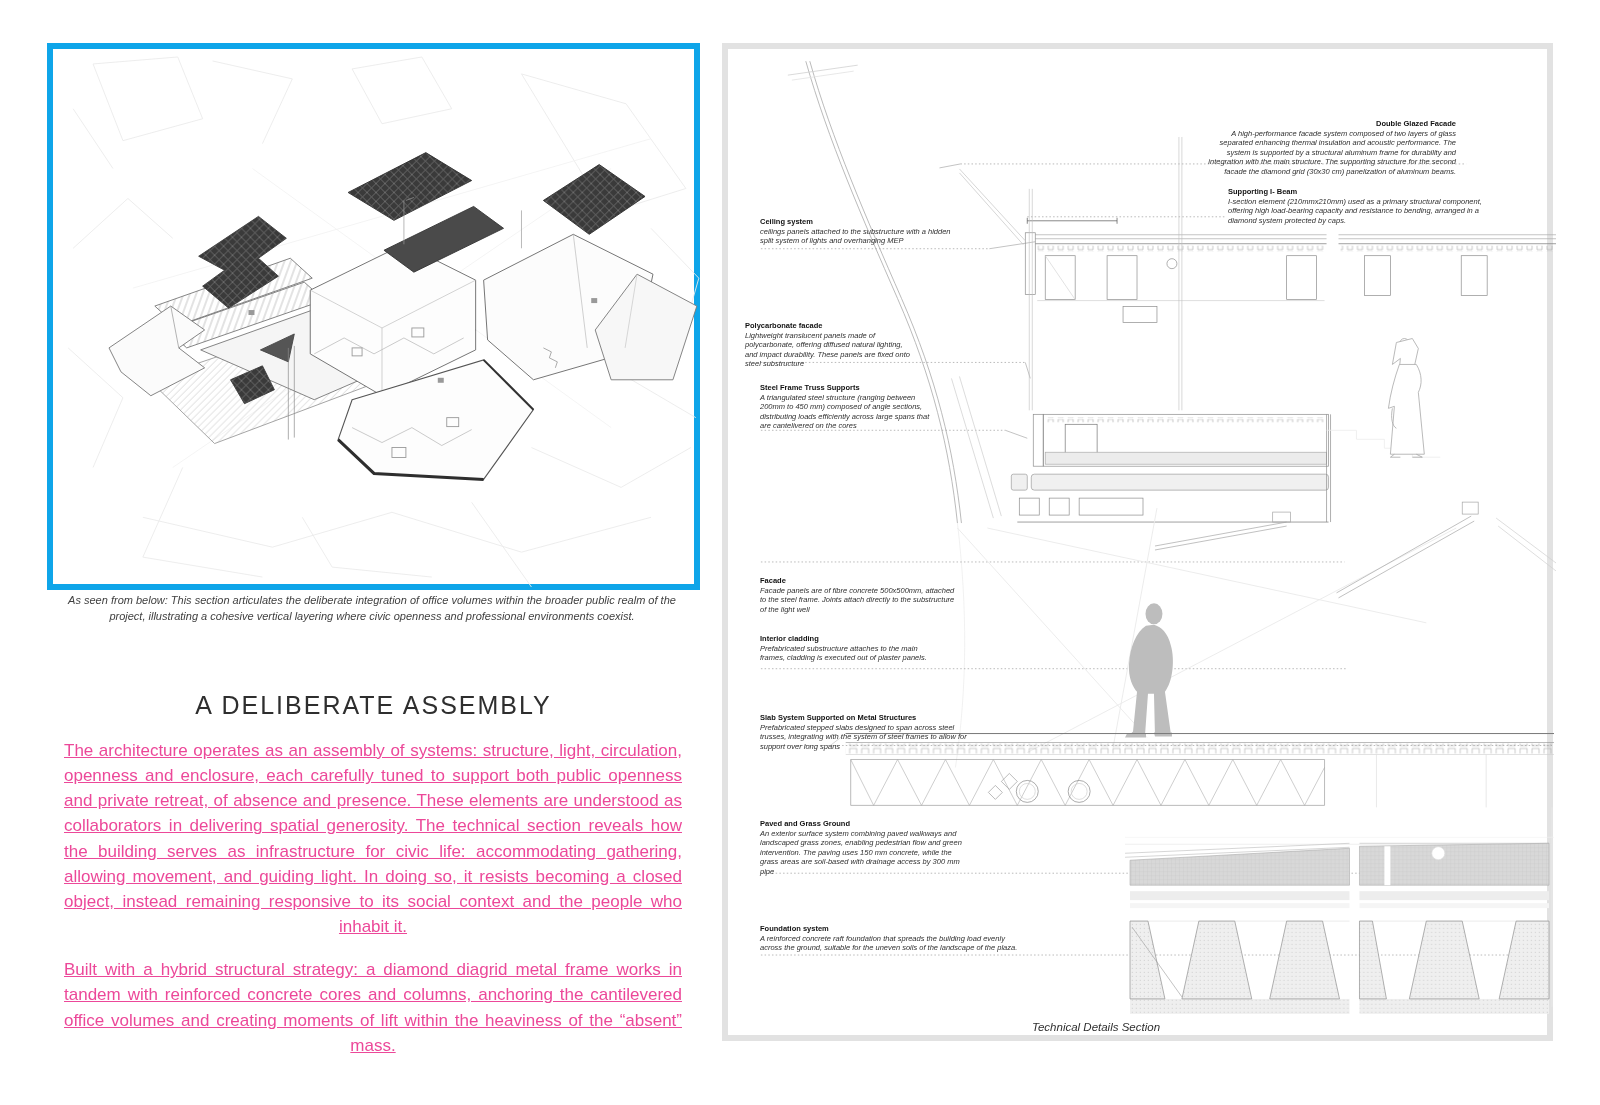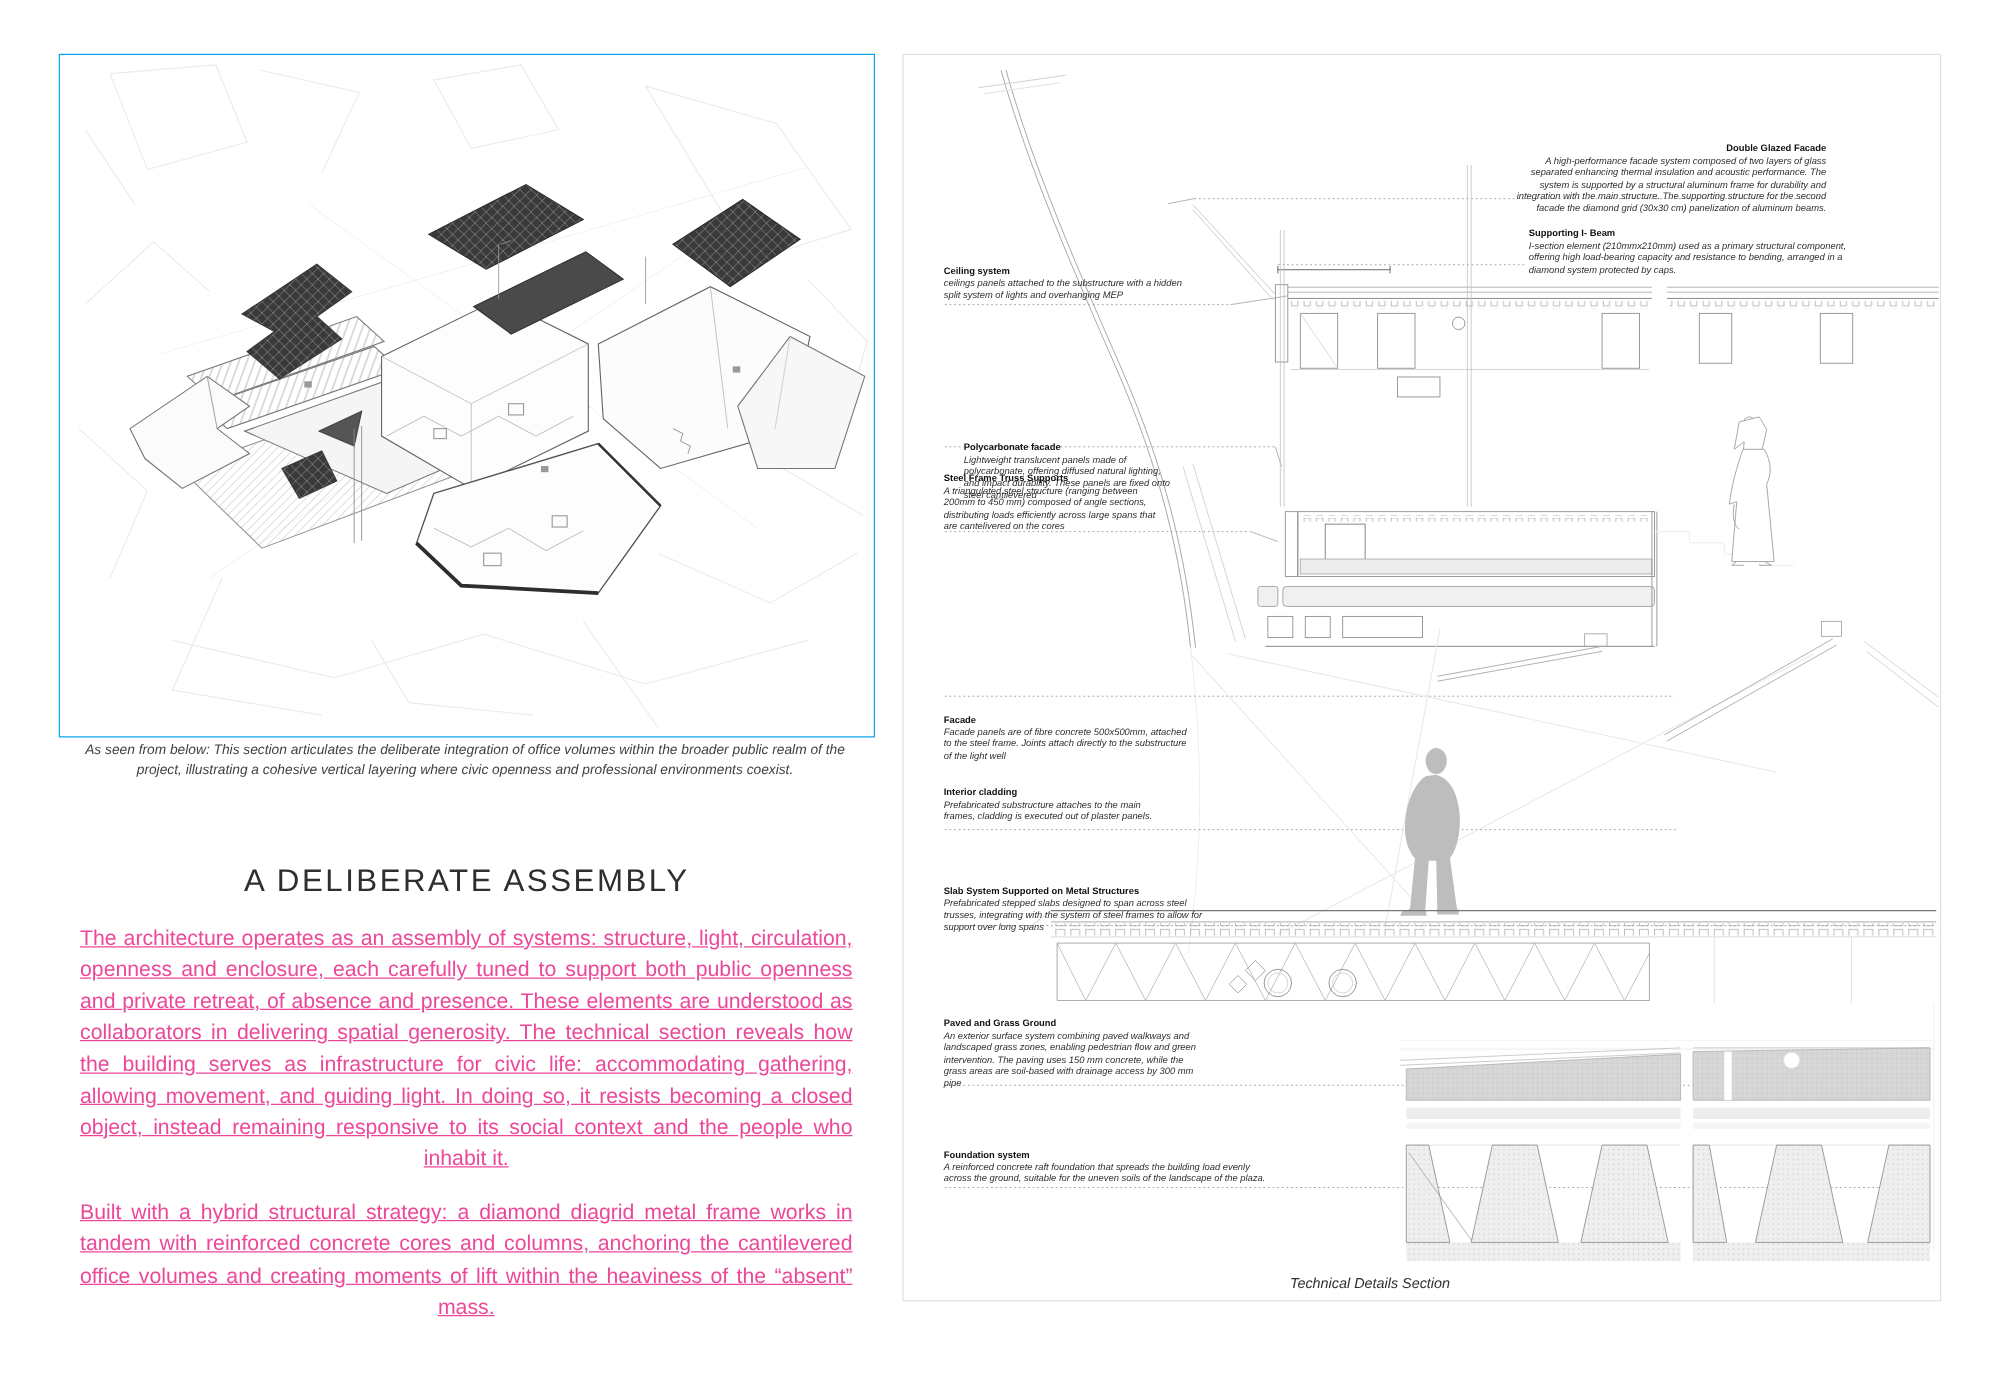--- a/index.html
+++ b/index.html
@@ -1,31 +1,31 @@
 <!DOCTYPE html>
 <html><head>
 <meta charset="utf-8">
 <style>
   html,body{margin:0;padding:0;background:#ffffff;}
   body{width:1600px;height:1105px;position:relative;font-family:"Liberation Sans",sans-serif;color:#333;overflow:hidden;}
-  .panel{position:absolute;background:#fff;border:1px solid #0ea5e9;box-sizing:border-box;}
+  .panel{position:absolute;background:#fff;border:6px solid #0ea5e9;box-sizing:border-box;}
   #left-panel{left:47px;top:43px;width:653px;height:547px;}
   #right-panel{left:722px;top:43px;width:831px;height:998px;border-color:#e2e2e2;}
   #left-caption{position:absolute;left:50px;top:593px;width:644px;text-align:center;font-style:italic;font-size:11px;line-height:1.45;color:#3f3f3f;}
   #statement-title{position:absolute;left:47px;top:674px;width:653px;text-align:center;font-size:25px;letter-spacing:2px;font-weight:400;color:#2e2e2e;}
   #statement-body{position:absolute;left:64px;top:738px;width:618px;font-size:17px;line-height:1.48;color:#ec4899;text-align:justify;text-align-last:center;text-decoration:underline;}
   #statement-body p{margin:0 0 18px 0;}
   #tech-caption{position:absolute;left:722px;top:1021px;width:748px;text-align:center;font-style:italic;font-size:11.5px;color:#2f2f2f;}
   .ann{position:absolute;font-size:7.5px;line-height:1.28;color:#2f2f2f;}
   .ann h4{margin:0;font-size:7.5px;font-weight:bold;color:#111;}
   .ann p{margin:0;font-style:italic;}
   .ann-dgf{right:91px;top:70px;width:252px;text-align:right;}
   .ann-ibeam{left:500px;top:138px;width:258px;}
   .ann-ceiling{left:32px;top:168px;width:192px;}
-  .ann-poly{left:48px;top:272px;width:165px;margin-top:37px;}
+  .ann-poly{left:17px;top:272px;width:165px;}
   .ann-steel{left:32px;top:334px;width:172px;}
   .ann-facade{left:32px;top:479px;width:196px;margin-top:48px;}
   .ann-interior{left:32px;top:585px;width:180px;}
   .ann-slab{left:32px;top:664px;width:218px;}
   .ann-paved{left:32px;top:770px;width:212px;}
   .ann-foundation{left:32px;top:875px;width:262px;}
   svg{display:block;}
 </style>
 </head>
 <body>
@@ -289,21 +289,21 @@
   <div class="ann ann-ibeam">
     <h4>Supporting I- Beam</h4>
     <p>I-section element (210mmx210mm) used as a primary structural component, offering high load-bearing capacity and resistance to bending, arranged in a diamond system protected by caps.</p>
   </div>
   <div class="ann ann-ceiling">
     <h4>Ceiling system</h4>
     <p>ceilings panels attached to the substructure with a hidden split system of lights and overhanging MEP</p>
   </div>
   <div class="ann ann-poly">
     <h4>Polycarbonate facade</h4>
-    <p>Lightweight translucent panels made of polycarbonate, offering diffused natural lighting, and impact durability. These panels are fixed onto steel cantilevered</p>
+    <p>Lightweight translucent panels made of polycarbonate, offering diffused natural lighting, and impact durability. These panels are fixed onto steel substructure</p>
   </div>
   <div class="ann ann-steel">
     <h4>Steel Frame Truss Supports</h4>
     <p>A triangulated steel structure (ranging between 200mm to 450 mm) composed of angle sections, distributing loads efficiently across large spans that are cantelivered on the cores</p>
   </div>
   <div class="ann ann-facade">
     <h4>Facade</h4>
     <p>Facade panels are of fibre concrete 500x500mm, attached to the steel frame. Joints attach directly to the substructure of the light well</p>
   </div>
   <div class="ann ann-interior">

